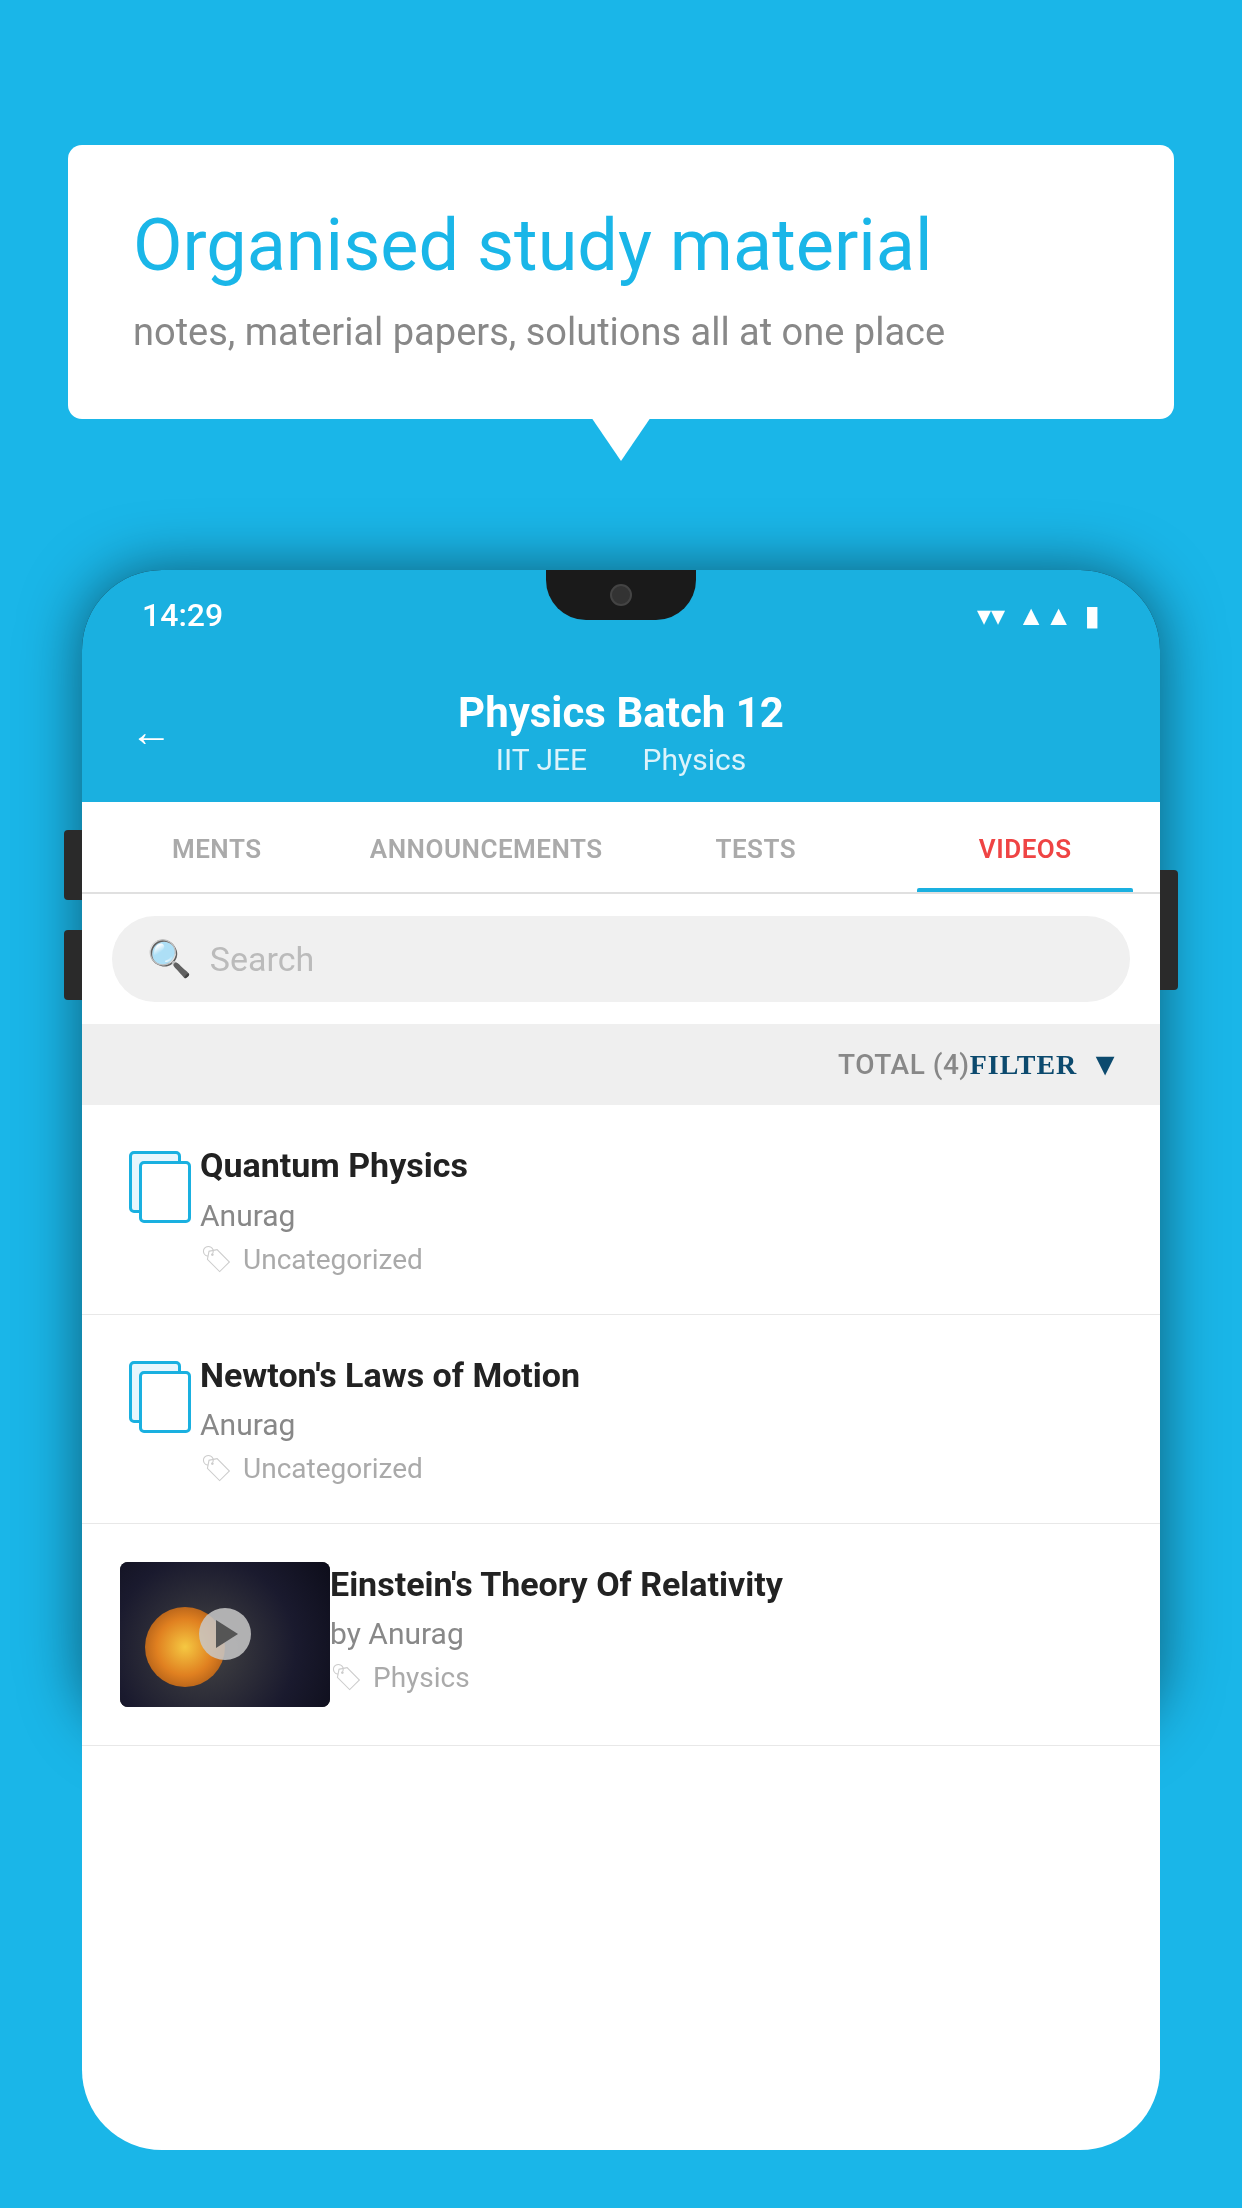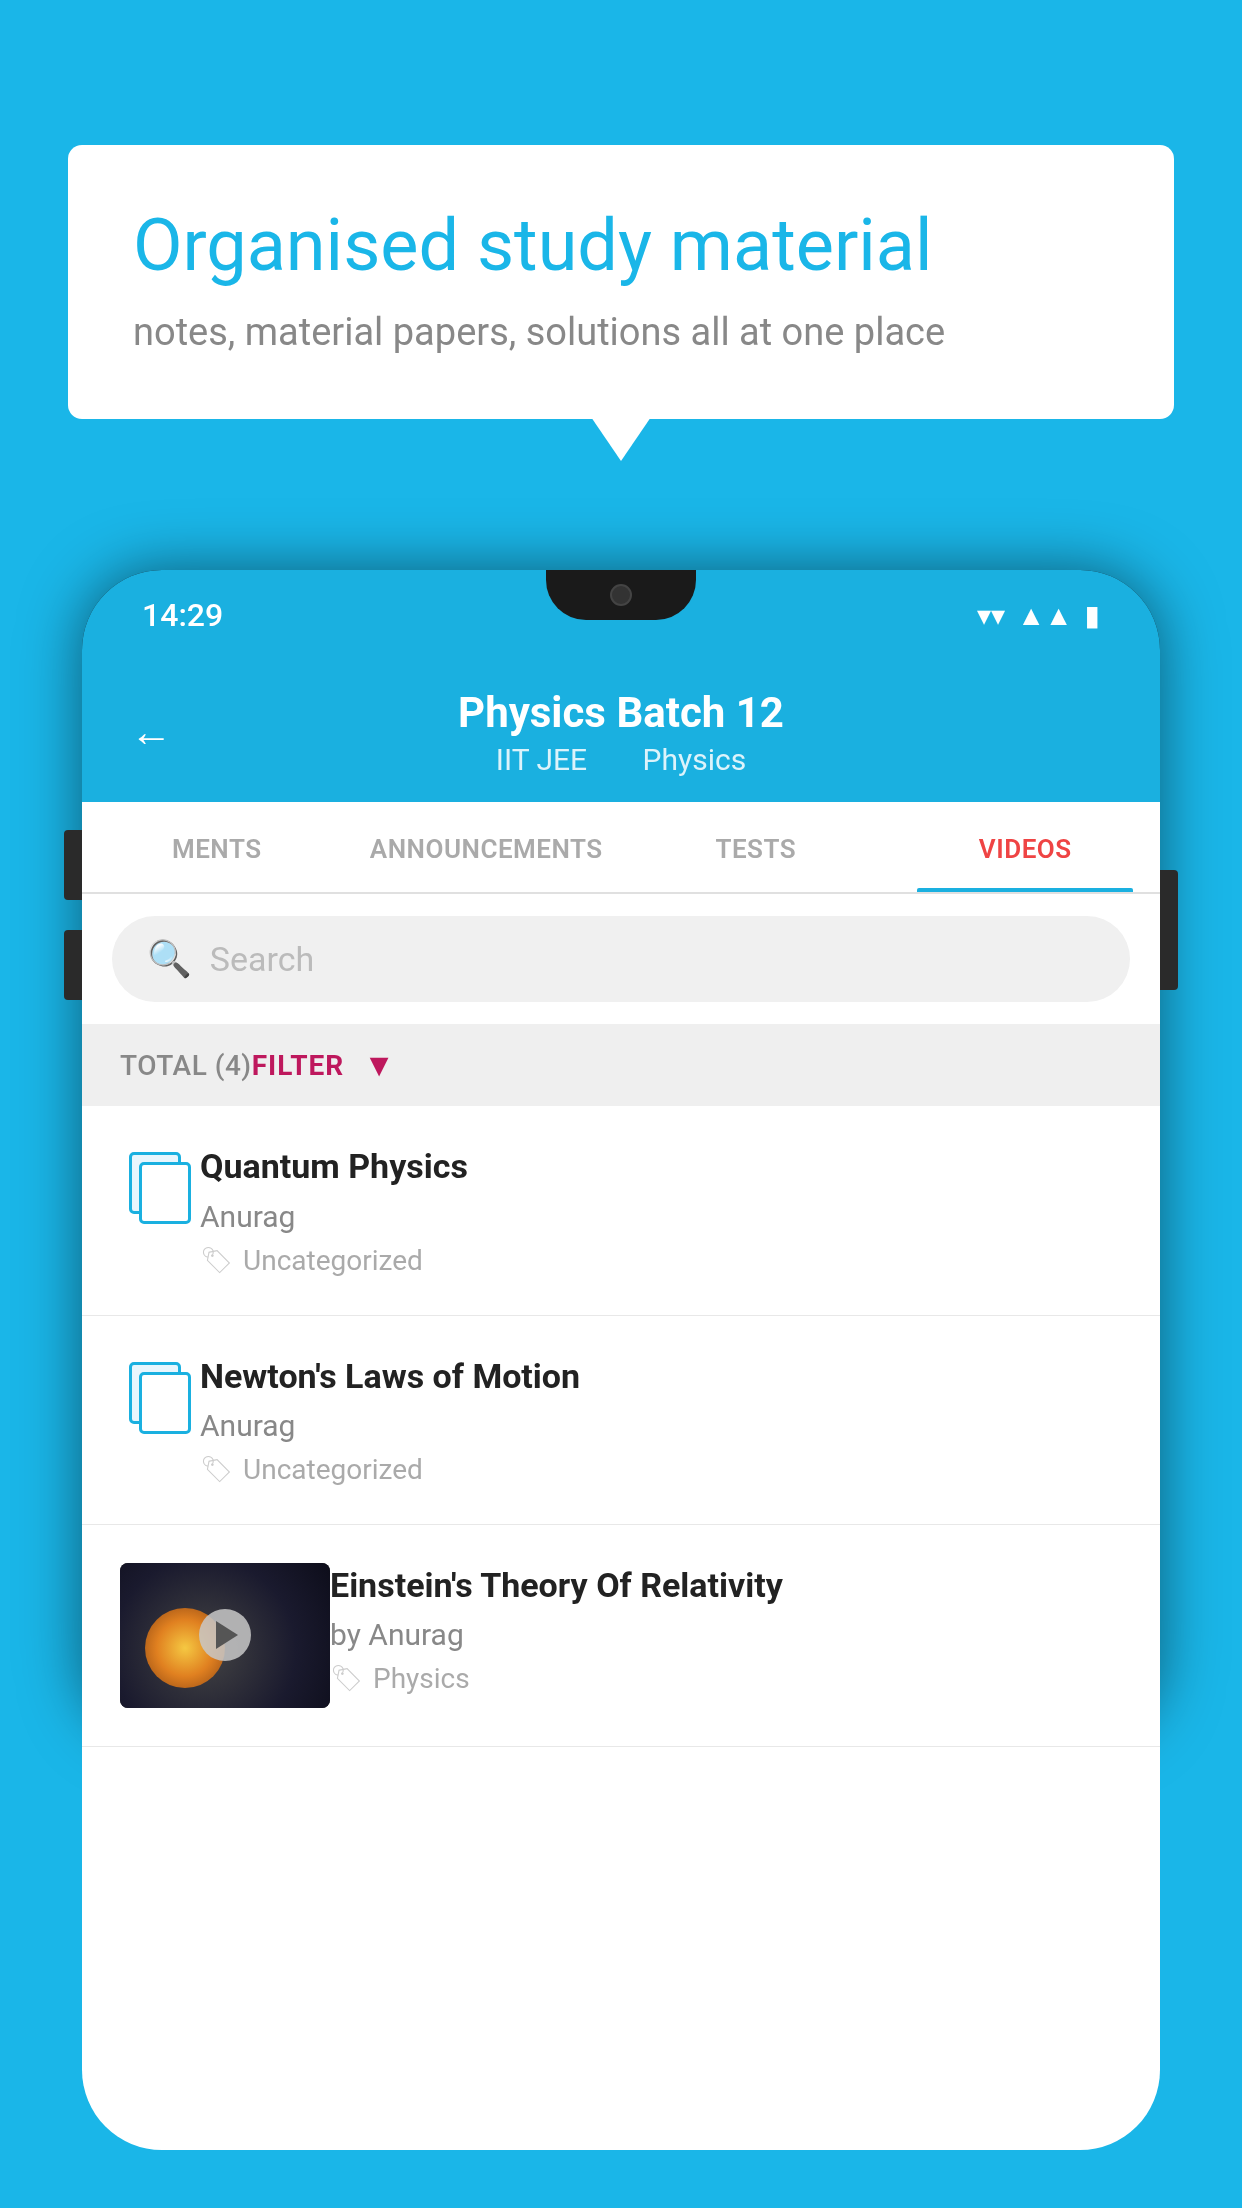--- a/index.html
+++ b/index.html
@@ -226,40 +226,41 @@
     .search-placeholder {
       color: #bbb;
       font-size: 34px;
     }
 
     
     .filter-row {
       background: #efefef;
       display: flex;
       align-items: center;
-      justify-content: flex-start;
+      justify-content: flex-end;
       padding: 22px 38px;
     }
 
     .total-label {
       font-size: 28px;
       color: #888;
       font-weight: 500;
       letter-spacing: 0.5px;
     }
 
     .filter-btn {
       display: flex;
       align-items: center;
-      gap: 19px;
-      color: #be185d;
+      gap: 12px;
+      color: #0c4a6e;
       font-size: 28px;
       font-weight: 700;
       letter-spacing: 1px;
       cursor: pointer;
+      font-family: Liberation Serif, serif;
     }
 
     .filter-funnel {
       font-size: 32px;
     }
 
     
     .video-list {
       background: white;
     }

